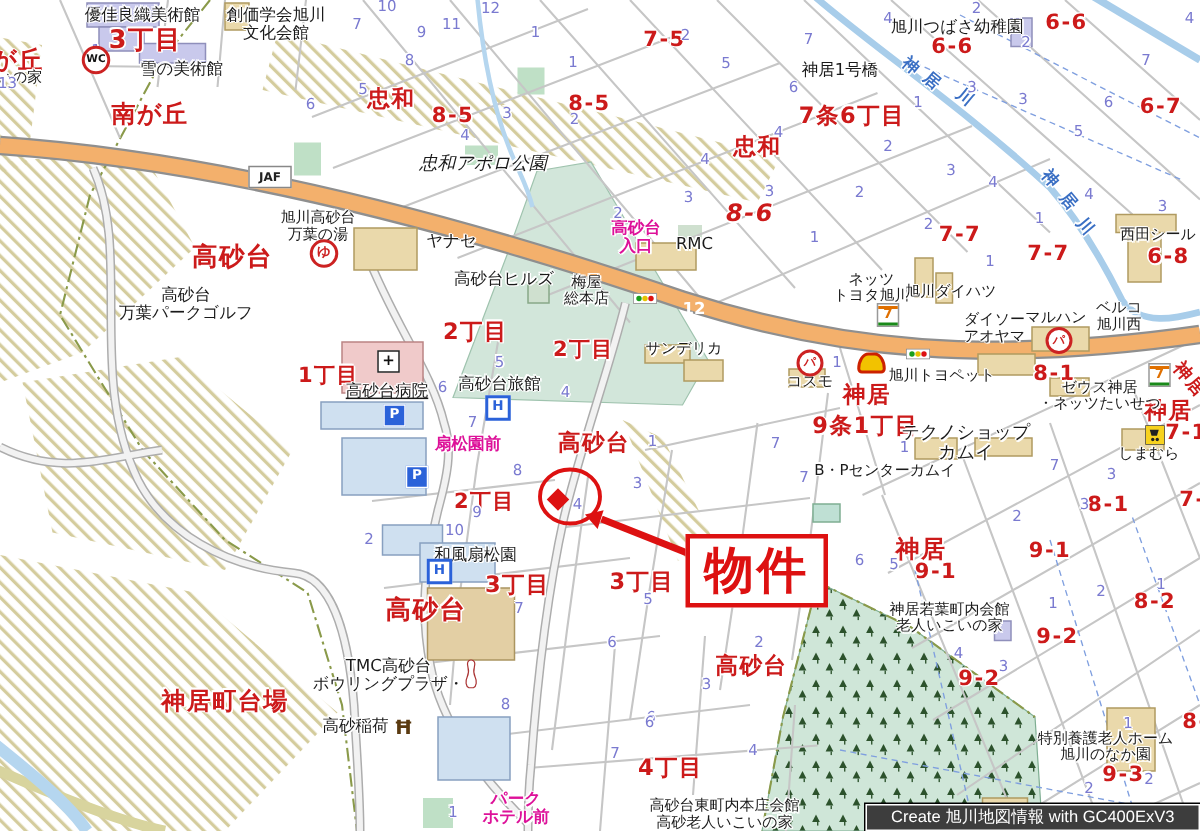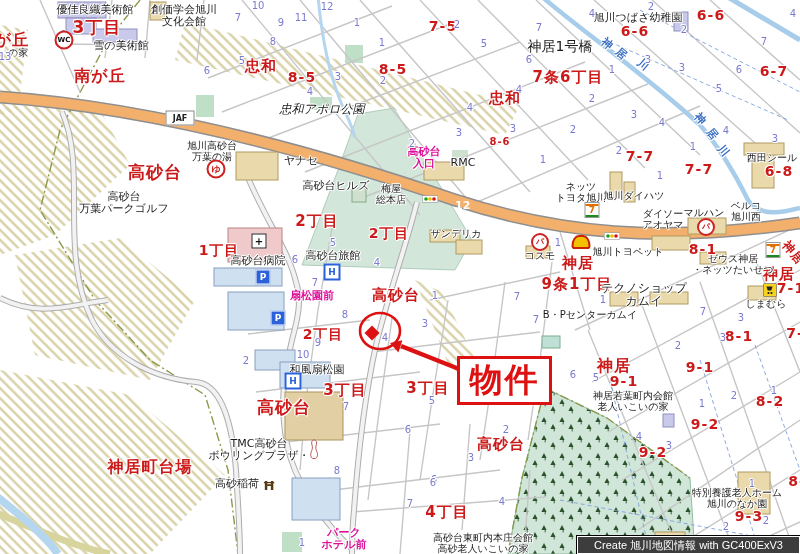--- a/index.html
+++ b/index.html
@@ -176,21 +176,21 @@
       <div class="lbl lr" style="font-size: 16px; left: 100px; top: 76px;">南が丘</div>
       <div class="lbl lr" style="font-size: 15px; left: 261px; top: 66px;">忠和</div>
       <div class="lbl lr" style="font-size: 14px; left: 302px; top: 78px;">8-5</div>
       <div class="lbl lr" style="font-size: 14px; left: 393px; top: 70px;">8-5</div>
       <div class="lbl lr" style="font-size: 14px; left: 443px; top: 27px;">7-5</div>
       <div class="lbl lr" style="font-size: 15px; left: 505px; top: 98px;">忠和</div>
       <div class="lbl lr" style="font-size: 15px; left: 568px; top: 77px;">7条6丁目</div>
       <div class="lbl lr" style="font-size: 14px; left: 711px; top: 16px;">6-6</div>
       <div class="lbl lr" style="font-size: 14px; left: 635px; top: 32px;">6-6</div>
       <div class="lbl lr" style="font-size: 14px; left: 774px; top: 72px;">6-7</div>
-      <div class="lbl lr" style="font-size: 10px; left: 500px; top: 142px;">8-6</div>
+      <div class="lbl lr" style="font-size: 16px; left: 500px; top: 142px; font-style: italic;">8-6</div>
       <div class="lbl lr" style="font-size: 17px; left: 155px; top: 172px;">高砂台</div>
       <div class="lbl lr" style="font-size: 14px; left: 640px; top: 157px;">7-7</div>
       <div class="lbl lr" style="font-size: 14px; left: 699px; top: 170px;">7-7</div>
       <div class="lbl lr" style="font-size: 14px; left: 779px; top: 172px;">6-8</div>
       <div class="lbl lr" style="font-size: 15px; left: 578px; top: 263px;">神居</div>
       <div class="lbl lr" style="font-size: 15px; left: 577px; top: 284px;">9条1丁目</div>
       <div class="lbl lr" style="font-size: 14px; left: 703px; top: 250px;">8-1</div>
       <div class="lbl lr" style="font-size: 15px; left: 779px; top: 274px;">神居</div>
       <div class="lbl lr" style="font-size: 14px; left: 791px; top: 289px;">7-1</div>
       <div class="lbl lr" style="font-size: 12px; left: 793px; top: 253px; transform: translate(-50%, -50%) rotate(50deg);">神居</div>
@@ -241,33 +241,33 @@
 旭川西</div>
       <div class="lbl lk" style="font-size: 10px; left: 628px; top: 252px;">旭川トヨペット</div>
       <div class="lbl lk" style="font-size: 10px; left: 733px; top: 265px;">ゼウス神居
 ・ネッツたいせつ</div>
       <div class="lbl lk" style="font-size: 12px; left: 644px; top: 295px;">テクノショップ
 カムイ</div>
       <div class="lbl lk" style="font-size: 10px; left: 590px; top: 315px;">B・Pセンターカムイ</div>
       <div class="lbl lk" style="font-size: 10px; left: 766px; top: 304px;">しまむら</div>
       <div class="lbl lk" style="font-size: 10px; left: 456px; top: 234px;">サンデリカ</div>
       <div class="lbl lk" style="font-size: 10px; left: 540px; top: 256px;">コスモ</div>
-      <div class="lbl lk" style="font-size: 14px; left: 560px; top: 47px;">神居1号橋</div>
+      <div class="lbl lk" style="font-size: 11px; left: 560px; top: 47px;">神居1号橋</div>
       <div class="lbl lk" style="font-size: 11px; left: 638px; top: 18px;">旭川つばさ幼稚園</div>
       <div class="lbl lk" style="font-size: 11px; left: 317px; top: 370px;">和風扇松園</div>
       <div class="lbl lk" style="font-size: 11px; left: 259px; top: 450px;">TMC高砂台
 ボウリングプラザ・</div>
       <div class="lbl lk" style="font-size: 11px; left: 237px; top: 484px;">高砂稲荷</div>
-      <div class="lbl lk" style="font-size: 10px; left: 633px; top: 402px;">神居若葉町内会館
+      <div class="lbl lk" style="font-size: 10px; left: 633px; top: 413px;">神居若葉町内会館
 老人いこいの家</div>
       <div class="lbl lk" style="font-size: 10px; left: 737px; top: 499px;">特別養護老人ホーム
 旭川のなか園</div>
       <div class="lbl lk" style="font-size: 10px; left: 483px; top: 544px;">高砂台東町内本庄会館
 高砂老人いこいの家</div>
-      <div class="lbl lk" style="font-size: 11px; left: 258px; top: 261px;">高砂台病院</div>
+      <div class="lbl lk" style="font-size: 11px; left: 258px; top: 261px; text-decoration: underline;">高砂台病院</div>
       <div class="lbl lk" style="font-size: 11px; left: 333px; top: 256px;">高砂台旅館</div>
       <div class="lbl lp" style="font-size: 11px; left: 424px; top: 158px;">高砂台
 入口</div>
       <div class="lbl lp" style="font-size: 11px; left: 312px; top: 296px;">扇松園前</div>
       <div class="lbl lp" style="font-size: 11px; left: 344px; top: 539px;">パーク
 ホテル前</div>
       <div class="lbl lw" style="left: 607px; top: 44px; transform: translate(-50%, -50%) rotate(40deg);">神</div>
       <div class="lbl lw" style="left: 621px; top: 54px; transform: translate(-50%, -50%) rotate(40deg);">居</div>
       <div class="lbl lw" style="left: 643px; top: 65px; transform: translate(-50%, -50%) rotate(40deg);">川</div>
       <div class="lbl lw" style="left: 700px; top: 119px; transform: translate(-50%, -50%) rotate(50deg);">神</div>

